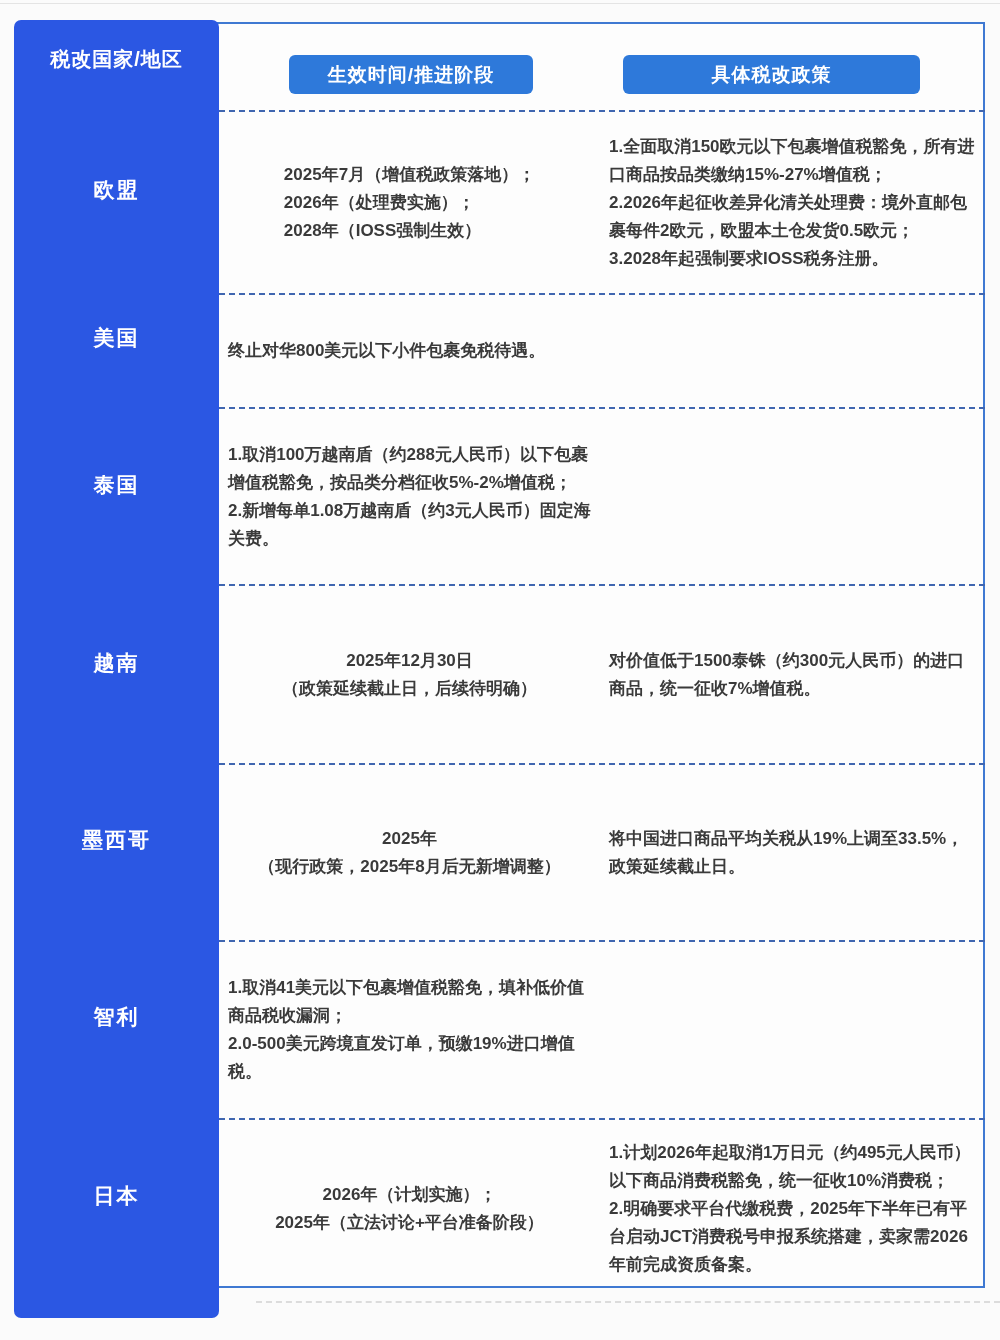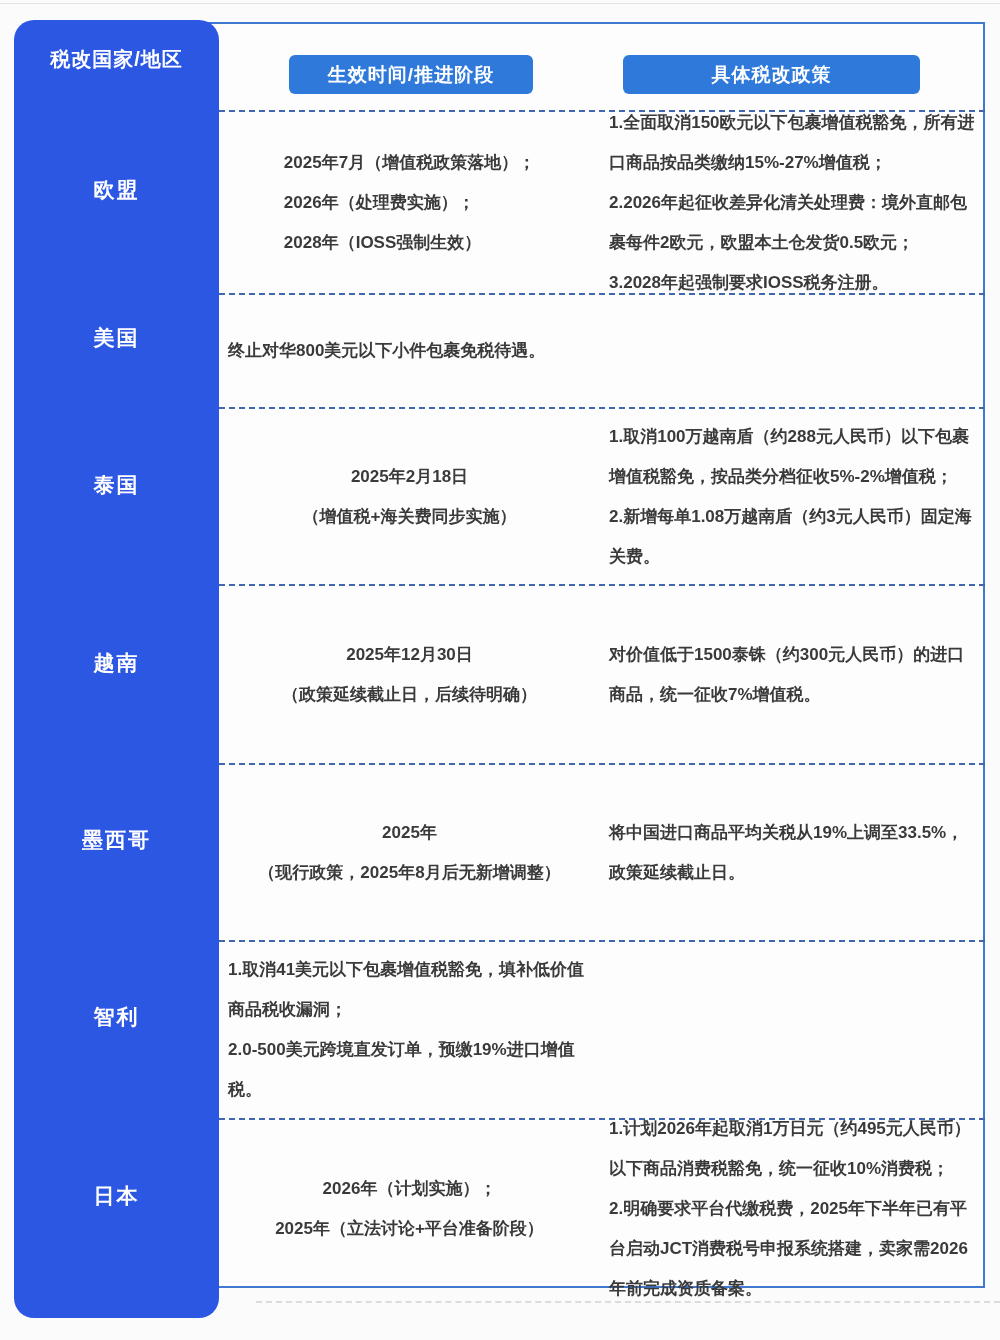--- a/index.html
+++ b/index.html
@@ -23,21 +23,21 @@
     position:absolute;left:150px;top:22px;width:835px;height:1266px;
     box-sizing:border-box;
     border:2px solid #3f79d2;
     background:#fdfdfd;
     z-index:1;
   }
   
   .sidebar{
     position:absolute;left:14px;top:20px;width:205px;height:1298px;
     background:#2b57e3;
-    border-radius:20px;
+    border-radius:7px;
     z-index:3;
     color:#ffffff;
     display:flex;flex-direction:column;
     box-sizing:border-box;
   }
   .side-head{
     height:78px;
     display:flex;align-items:center;justify-content:center;
     font-size:20px;font-weight:600;letter-spacing:1px;
   }
@@ -79,21 +79,21 @@
     padding:0 8px;
   }
   .cell-policy{
     width:385px;box-sizing:border-box;
     display:flex;align-items:center;
     padding:0 10px 0 9px;
     text-align:left;
   }
   .txt{
     white-space:pre-line;
-    font-size:17px;font-weight:600;line-height:40px;
+    font-size:17px;font-weight:600;line-height:28px;
     color:#3a3a3a;
   }
   .align-left{text-align:left;}
 </style>
 </head>
 <body>
 
 <div class="top-faint-line"></div>
 
 <div class="frame"></div>
@@ -128,24 +128,20 @@
     </div>
   </div>
 
   <div class="trow tr1">
     <div class="cell-policy">
       <div class="txt">终止对华800美元以下小件包裹免税待遇。</div>
     </div>
   </div>
 
   <div class="trow tr2">
-    <div class="cell-timing">
-      <div class="txt">2025年2月18日
-（增值税+海关费同步实施）</div>
-    </div>
     <div class="cell-policy">
       <div class="txt">1.取消100万越南盾（约288元人民币）以下包裹增值税豁免，按品类分档征收5%-2%增值税；
 2.新增每单1.08万越南盾（约3元人民币）固定海关费。</div>
     </div>
   </div>
 
   <div class="trow tr3">
     <div class="cell-timing">
       <div class="txt">2025年12月30日
 （政策延续截止日，后续待明确）</div>

